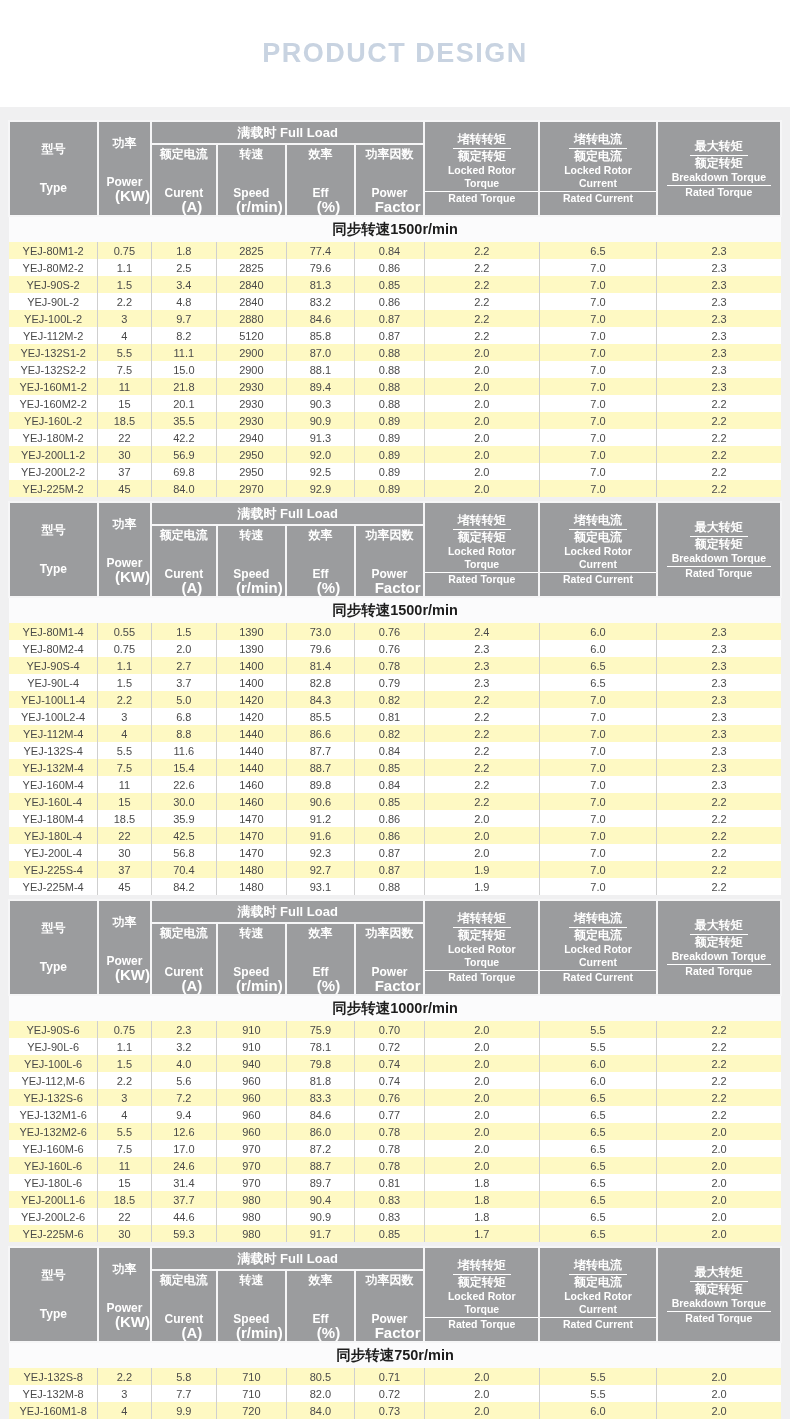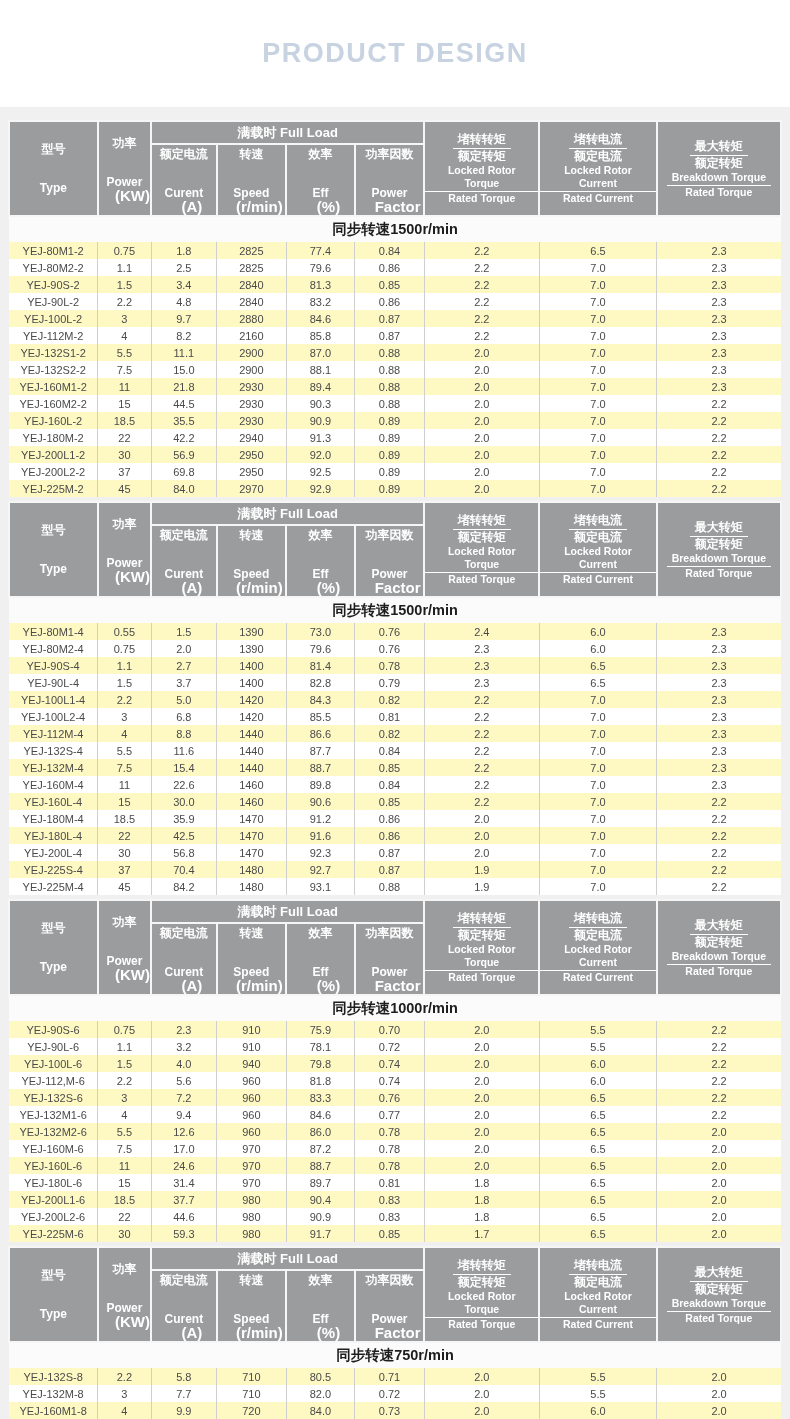--- a/index.html
+++ b/index.html
@@ -211,21 +211,21 @@
             <td>84.6</td>
             <td>0.87</td>
             <td>2.2</td>
             <td>7.0</td>
             <td>2.3</td>
           </tr>
           <tr class="even">
             <td>YEJ-112M-2</td>
             <td>4</td>
             <td>8.2</td>
-            <td>2160</td>
+            <td>5120</td>
             <td>85.8</td>
             <td>0.87</td>
             <td>2.2</td>
             <td>7.0</td>
             <td>2.3</td>
           </tr>
           <tr class="odd">
             <td>YEJ-132S1-2</td>
             <td>5.5</td>
             <td>11.1</td>
@@ -254,21 +254,21 @@
             <td>2930</td>
             <td>89.4</td>
             <td>0.88</td>
             <td>2.0</td>
             <td>7.0</td>
             <td>2.3</td>
           </tr>
           <tr class="even">
             <td>YEJ-160M2-2</td>
             <td>15</td>
-            <td>44.5</td>
+            <td>20.1</td>
             <td>2930</td>
             <td>90.3</td>
             <td>0.88</td>
             <td>2.0</td>
             <td>7.0</td>
             <td>2.2</td>
           </tr>
           <tr class="odd">
             <td>YEJ-160L-2</td>
             <td>18.5</td>

